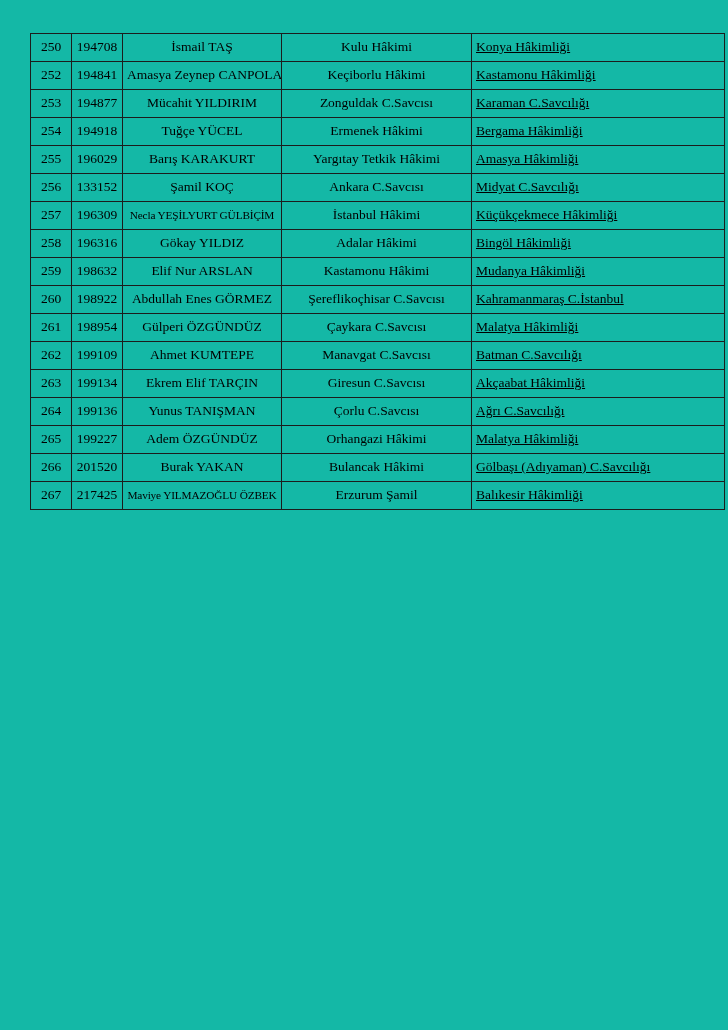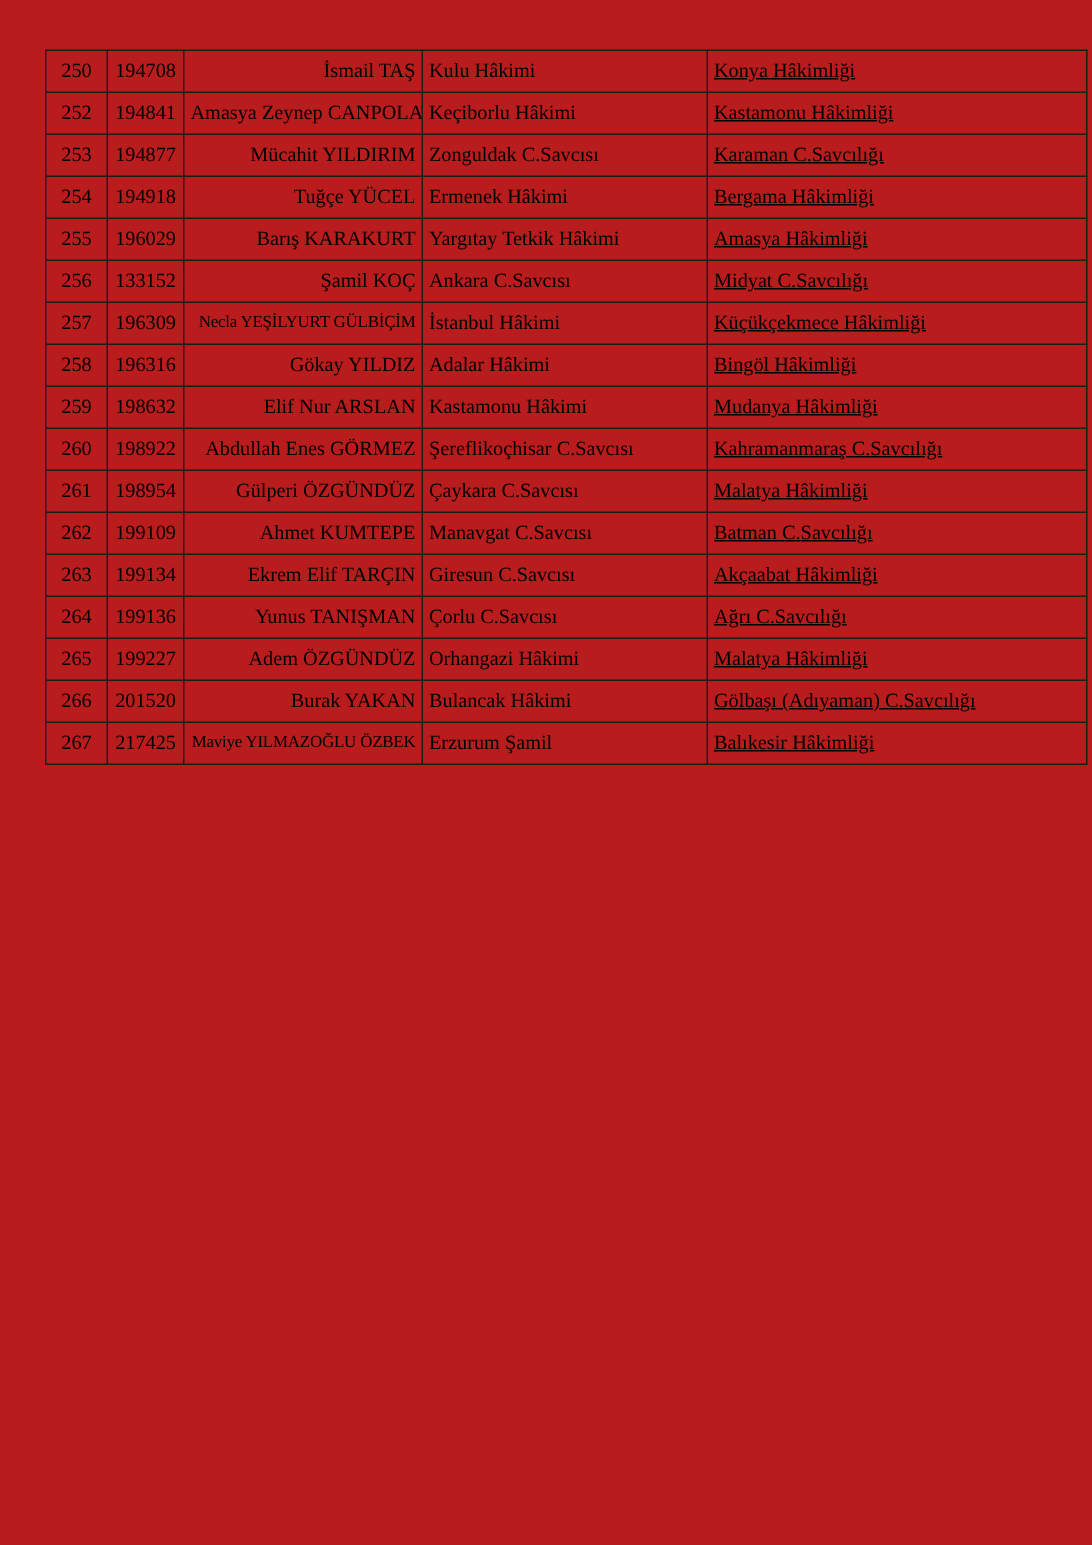--- a/index.html
+++ b/index.html
@@ -4,21 +4,21 @@
 <style>
   html, body {
     margin: 0;
     padding: 0;
     background: #ffffff;
   }
   .page {
     position: relative;
     width: 728px;
     height: 1030px;
-    background: #b91c1c;
+    background: #14b8a6;
     overflow: hidden;
     font-family: "Liberation Serif", "DejaVu Serif", serif;
     color: #000000;
   }
   table.assignment-table {
     position: absolute;
     left: 30px;
     top: 33px;
     width: 661px;
     border-collapse: collapse;
@@ -29,22 +29,22 @@
     border: 1.6px solid #1c1c1c;
     height: 25px;
     padding: 1px 4px;
     vertical-align: middle;
     white-space: nowrap;
     overflow: hidden;
     line-height: 1.1;
   }
   td.c-no   { width: 32px;  text-align: center; padding: 1px 2px; }
   td.c-reg  { width: 42px;  text-align: center; padding: 1px 2px; }
-  td.c-name { width: 150px; text-align: right; }
-  td.c-pos  { width: 181px; text-align: left; }
+  td.c-name { width: 150px; text-align: center; }
+  td.c-pos  { width: 181px; text-align: center; }
   td.c-asg  { width: 244px; text-align: left; text-decoration: underline; }
   td.small-name { font-size: 11.3px; letter-spacing: -0.15px; }
 </style>
 </head>
 <body>
 
 <div class="page">
   <table class="assignment-table">
     <tbody>
   <tr>
@@ -118,21 +118,21 @@
     <td class="c-name">Elif Nur ARSLAN</td>
     <td class="c-pos">Kastamonu Hâkimi</td>
     <td class="c-asg">Mudanya Hâkimliği</td>
   </tr>
 
   <tr>
     <td class="c-no">260</td>
     <td class="c-reg">198922</td>
     <td class="c-name">Abdullah Enes GÖRMEZ</td>
     <td class="c-pos">Şereflikoçhisar C.Savcısı</td>
-    <td class="c-asg">Kahramanmaraş C.Savcılığı</td>
+    <td class="c-asg">Kahramanmaraş C.İstanbul</td>
   </tr>
 
   <tr>
     <td class="c-no">261</td>
     <td class="c-reg">198954</td>
     <td class="c-name">Gülperi ÖZGÜNDÜZ</td>
     <td class="c-pos">Çaykara C.Savcısı</td>
     <td class="c-asg">Malatya Hâkimliği</td>
   </tr>
 

